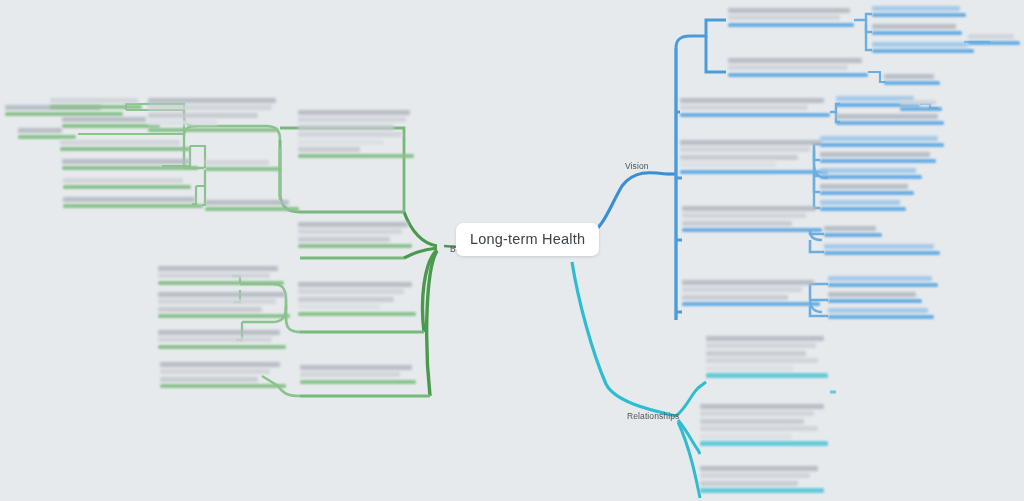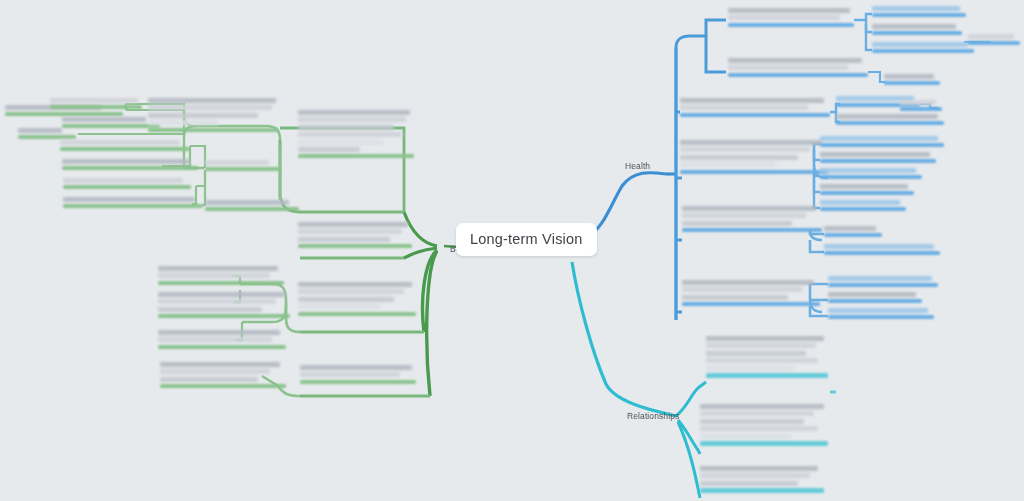--- a/index.html
+++ b/index.html
@@ -135,28 +135,28 @@
     <g>
       <path d="M572,262 C578,300 592,352 606,384 C616,404 660,412 676,416" stroke="#2ebcd0" stroke-width="3.2" fill="none"></path>
       <path d="M676,416 C688,406 690,396 698,388 L706,382" stroke="#2ebcd0" stroke-width="3" fill="none"></path>
       <path d="M678,420 C688,432 692,442 698,450 L700,454" stroke="#2ebcd0" stroke-width="3" fill="none"></path>
       <path d="M678,422 C690,448 696,478 700,498" stroke="#2ebcd0" stroke-width="3" fill="none"></path>
       <path d="M830,392 L836,392" stroke="#66cad8" stroke-width="3" fill="none"></path>
     </g>
   </svg>
 
   <div class="center-node" id="center-node" style="left: 456px; top: 223px;">
-    <span>Long-term Vision</span>
+    <span>Long-term Health</span>
   </div>
 
   <div class="hub-label" id="hub-0" style="left: 450px; top: 244px;">
     <span>Business</span>
   </div>
   <div class="hub-label" id="hub-1" style="left: 625px; top: 161px;">
-    <span>Health</span>
+    <span>Vision</span>
   </div>
   <div class="hub-label" id="hub-2" style="left: 627px; top: 411px;">
     <span>Relationships</span>
   </div>
 
   <div id="nodes-layer">
       <div class="node g" style="left: 5px; top: 105px; width: 120px;">
         <span class="lines">
           <span class="ln dk" style="width: 96px;"></span>
         </span>

